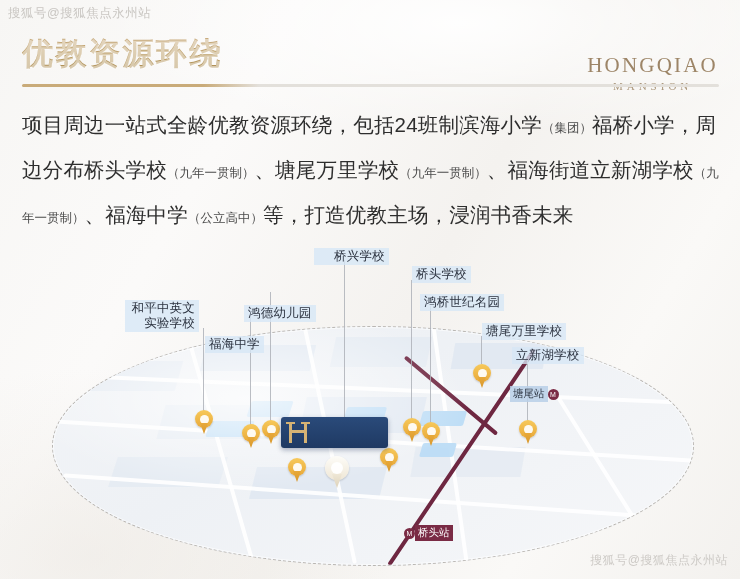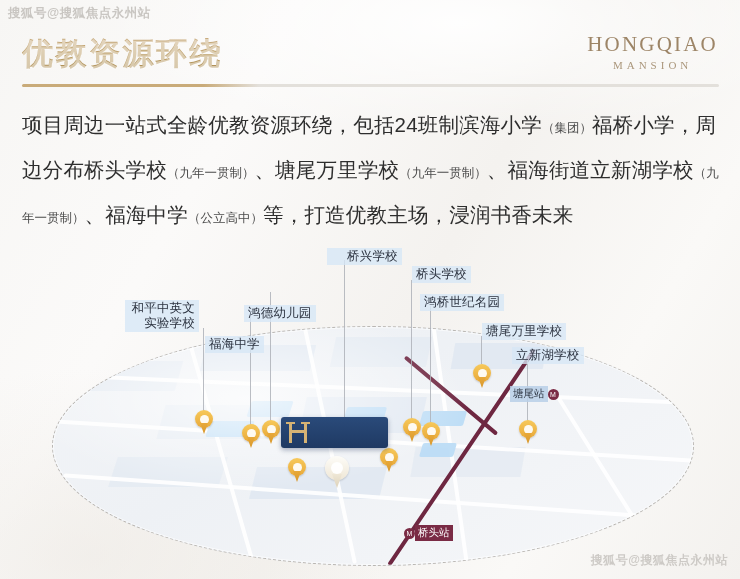--- a/index.html
+++ b/index.html
@@ -12,39 +12,39 @@
   .sheen{
     position:absolute;inset:0;pointer-events:none;
     background:
       radial-gradient(ellipse 520px 160px at 62% 4%,rgba(255,255,255,.9),rgba(255,255,255,0) 70%),
       radial-gradient(ellipse 420px 260px at 12% 96%,rgba(236,232,226,.55),rgba(255,255,255,0) 72%);
   }
 
   
   .wm{
     position:absolute;color:#c9c6c2;font-size:12.5px;letter-spacing:.5px;
-    white-space:nowrap;user-select:none;font-weight:bold;
+    white-space:nowrap;user-select:none;
   }
   .wm-tl{left:8px;top:5px;}
   .wm-br{right:12px;bottom:10px;font-size:12px;color:#cdcac6;}
 
   
   .title{
     position:absolute;left:22px;top:33px;
     font-size:31px;font-weight:bold;letter-spacing:2.5px;
     color:#bb9c6b;
     background:linear-gradient(180deg,#cdb187 0%,#b8995f 55%,#a98a52 100%);
     -webkit-background-clip:text;background-clip:text;-webkit-text-fill-color:transparent;
     text-shadow:0 1px 0 rgba(255,255,255,.5);
   }
   .brand{
     position:absolute;right:22px;top:34px;text-align:center;
     font-family:"Liberation Serif","DejaVu Serif",serif;color:#a08a6e;
   }
-  .brand-main{font-size:21px;letter-spacing:2.2px;line-height:1;color:#9d8567;}
+  .brand-main{font-size:21px;letter-spacing:2.2px;line-height:1;color:#9d8567;margin-top:21px;}
   .brand-sub{font-size:11px;letter-spacing:4px;margin-top:4px;color:#ab977c;}
 
   .rule{
     position:absolute;left:22px;top:84px;width:697px;height:3px;
     background:linear-gradient(90deg,#c9ab79 0%,#c9ab79 26%,#e3e0db 34%,#e3e0db 100%);
     border-radius:2px;
   }
 
   
   .copy{
@@ -195,21 +195,21 @@
   <div class="leader" style="left:430px;top:78px;height:118px;"></div>
   <div class="leader" style="left:481px;top:108px;height:28px;"></div>
   <div class="leader" style="left:527px;top:132px;height:62px;"></div>
 
   <div class="mlabel two" style="left:125px;top:72px;">
     <span>和平中英文</span><br>
     <span>实验学校</span>
   </div>
   <div class="mlabel" style="left:218px;top:77px;margin-left:26px;">鸿德幼儿园</div>
   <div class="mlabel" style="left:205px;top:108px;">福海中学</div>
-  <div class="mlabel" style="left:327px;top:20px;padding-left:20px;">桥兴学校</div>
+  <div class="mlabel" style="left:314px;top:20px;padding-left:20px;">桥兴学校</div>
   <div class="mlabel" style="left:412px;top:38px;">桥头学校</div>
   <div class="mlabel" style="left:420px;top:66px;">鸿桥世纪名园</div>
   <div class="mlabel" style="left:482px;top:95px;">塘尾万里学校</div>
   <div class="mlabel" style="left:512px;top:119px;">立新湖学校</div>
 
   <div class="pin" style="left:195px;top:182px;">
     <div class="head"></div>
       <div class="tip"></div>
   </div>
   <div class="pin" style="left:262px;top:192px;">

